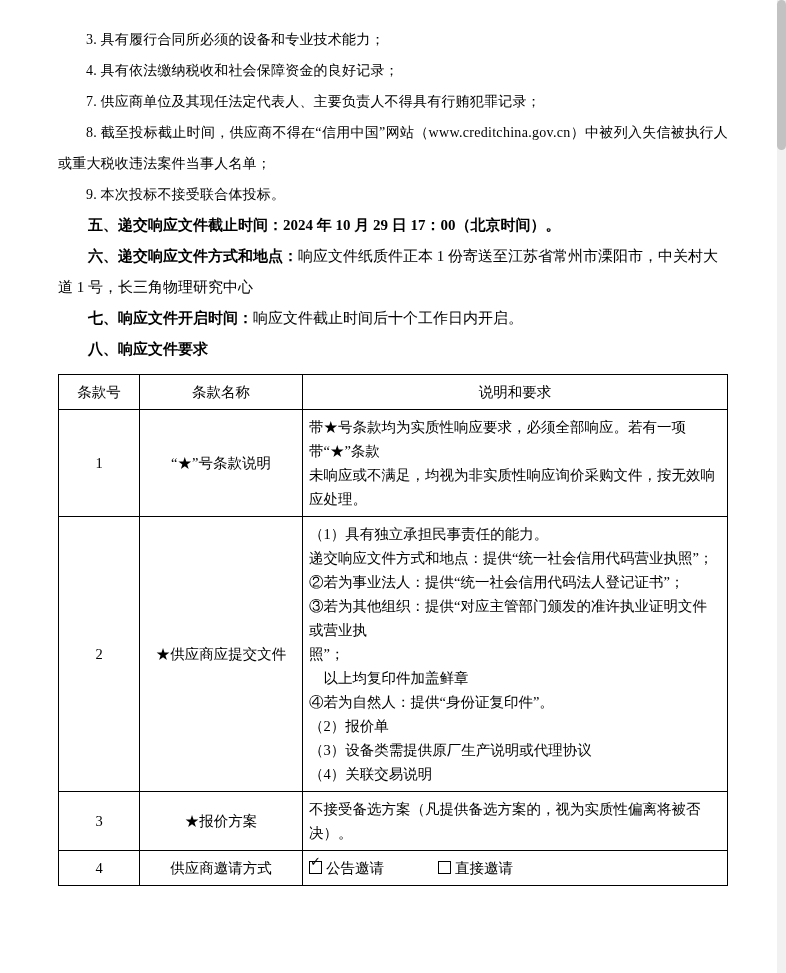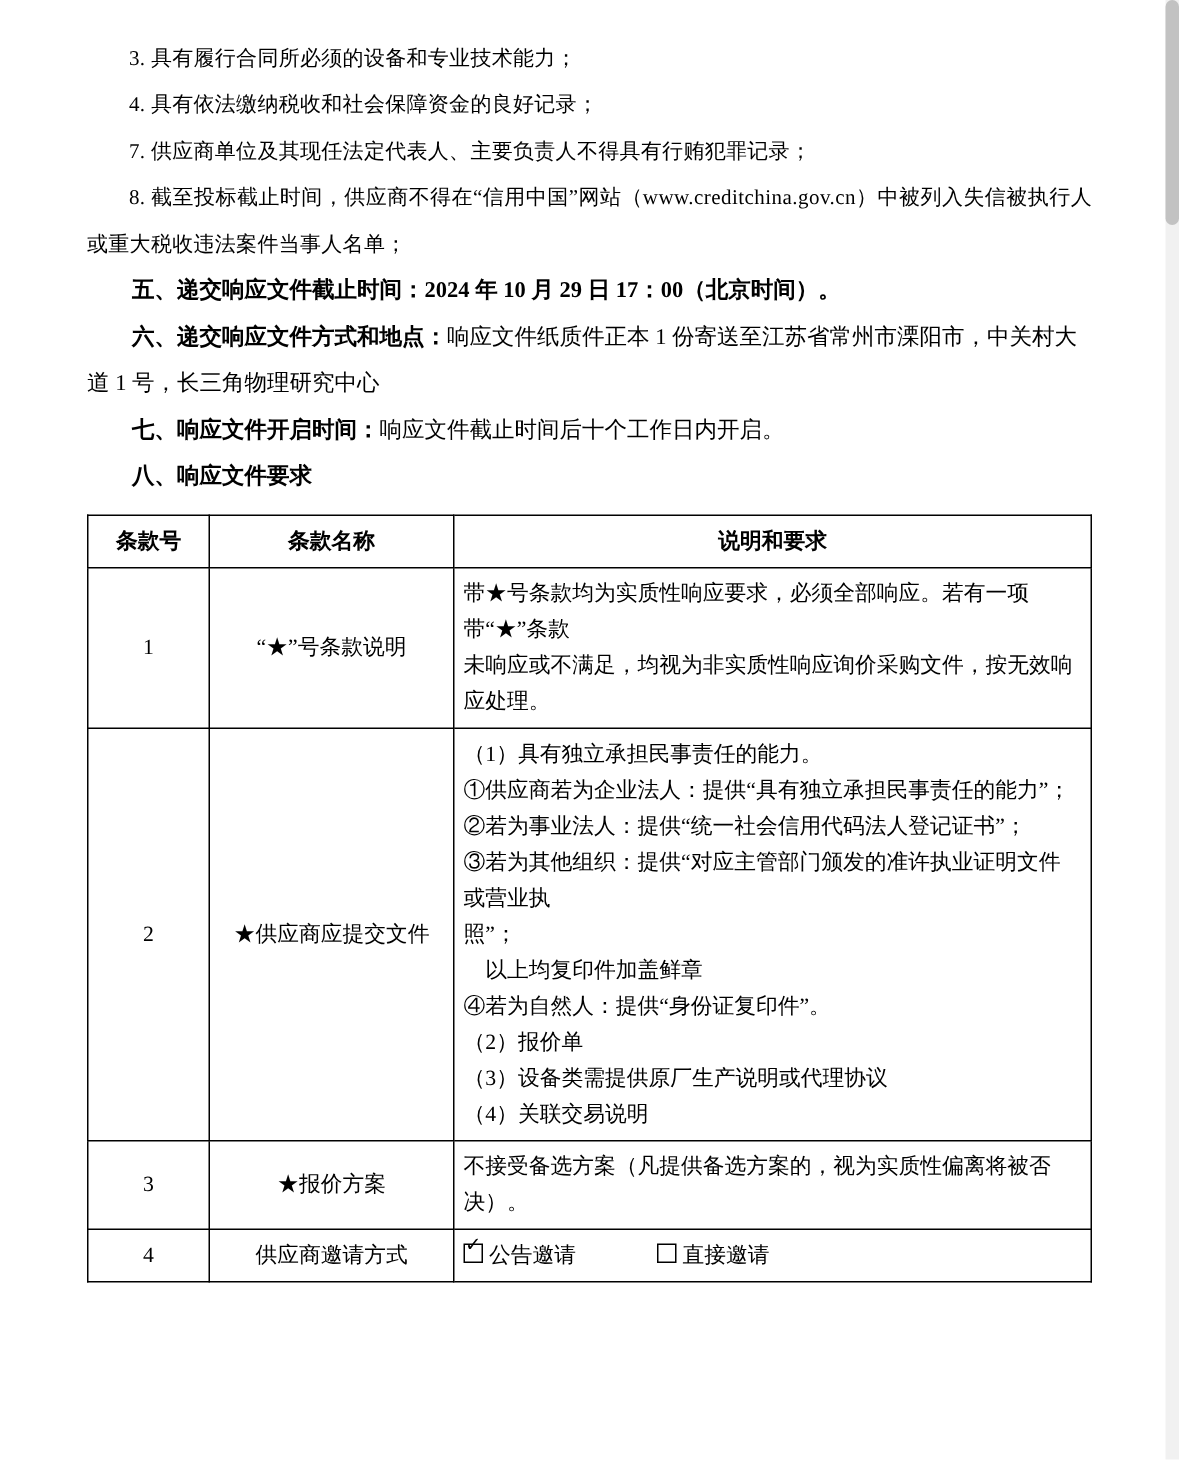--- a/index.html
+++ b/index.html
@@ -70,21 +70,21 @@
   table.req td, table.req th {
     border: 1.2px solid #000;
     font-size: 14.5px;
     line-height: 24px;
     padding: 5px 6px;
     vertical-align: middle;
     font-weight: normal;
   }
   table.req th {
     text-align: center;
-    font-weight: bold;
+    font-weight: normal;
   }
   .col-no { width: 68px; text-align: center; }
   .col-name { width: 150px; text-align: center; }
   .cell-desc { text-align: left; vertical-align: middle; }
   .cell-desc.top { vertical-align: top; }
   .sub-line { display: block; }
   .indent-1 { padding-left: 1em; display: block; }
   .checkbox {
     display: inline-block;
     width: 11px;
@@ -125,20 +125,21 @@
 <body>
 
 <div class="page">
 
   <p class="para indent2">3. 具有履行合同所必须的设备和专业技术能力；</p>
   <p class="para indent2">4. 具有依法缴纳税收和社会保障资金的良好记录；</p>
   <p class="para indent2">7. 供应商单位及其现任法定代表人、主要负责人不得具有行贿犯罪记录；</p>
 
   <p class="para indent2"><span>8. 截至投标截止时间，供应商不得在“信用中国”网站（</span><span class="ascii">www.creditchina.gov.cn</span><span>）中被列入失信被执行人或重大税收违法案件当事人名单；</span></p>
 
+  <p class="para indent2">9. 本次投标不接受联合体投标。</p>
 
   <p class="heading"><span>五、递交响应文件截止时间：</span><span class="normal">2024 年 10 月 29 日 17：00（北京时间）。</span></p>
 
   <p class="heading"><span>六、递交响应文件方式和地点：</span><span style="font-weight:normal">响应文件纸质件正本 1 份寄送至江苏省常州市溧阳市，中关村大道 1 号，长三角物理研究中心</span></p>
 
 
   <p class="heading"><span>七、响应文件开启时间：</span><span style="font-weight:normal">响应文件截止时间后十个工作日内开启。</span></p>
 
   <p class="heading">八、响应文件要求</p>
 
@@ -158,21 +159,21 @@
           <span class="sub-line">带★号条款均为实质性响应要求，必须全部响应。若有一项带“★”条款</span>
           <span class="sub-line">未响应或不满足，均视为非实质性响应询价采购文件，按无效响应处理。</span>
         </td>
       </tr>
 
       <tr>
         <td class="col-no">2</td>
         <td class="col-name">★供应商应提交文件</td>
         <td class="cell-desc top">
           <span class="sub-line">（1）具有独立承担民事责任的能力。</span>
-          <span class="sub-line">①供应商若为企业法人：提供“具有独立承担民事责任的能力”；</span>
+          <span class="sub-line">递交响应文件方式和地点：提供“统一社会信用代码营业执照”；</span>
           <span class="sub-line">②若为事业法人：提供“统一社会信用代码法人登记证书”；</span>
           <span class="sub-line">③若为其他组织：提供“对应主管部门颁发的准许执业证明文件或营业执</span>
           <span class="sub-line">照”；</span>
           <span class="indent-1">以上均复印件加盖鲜章</span>
           <span class="sub-line">④若为自然人：提供“身份证复印件”。</span>
           <span class="sub-line">（2）报价单</span>
           <span class="sub-line">（3）设备类需提供原厂生产说明或代理协议</span>
           <span class="sub-line">（4）关联交易说明</span>
         </td>
       </tr>

